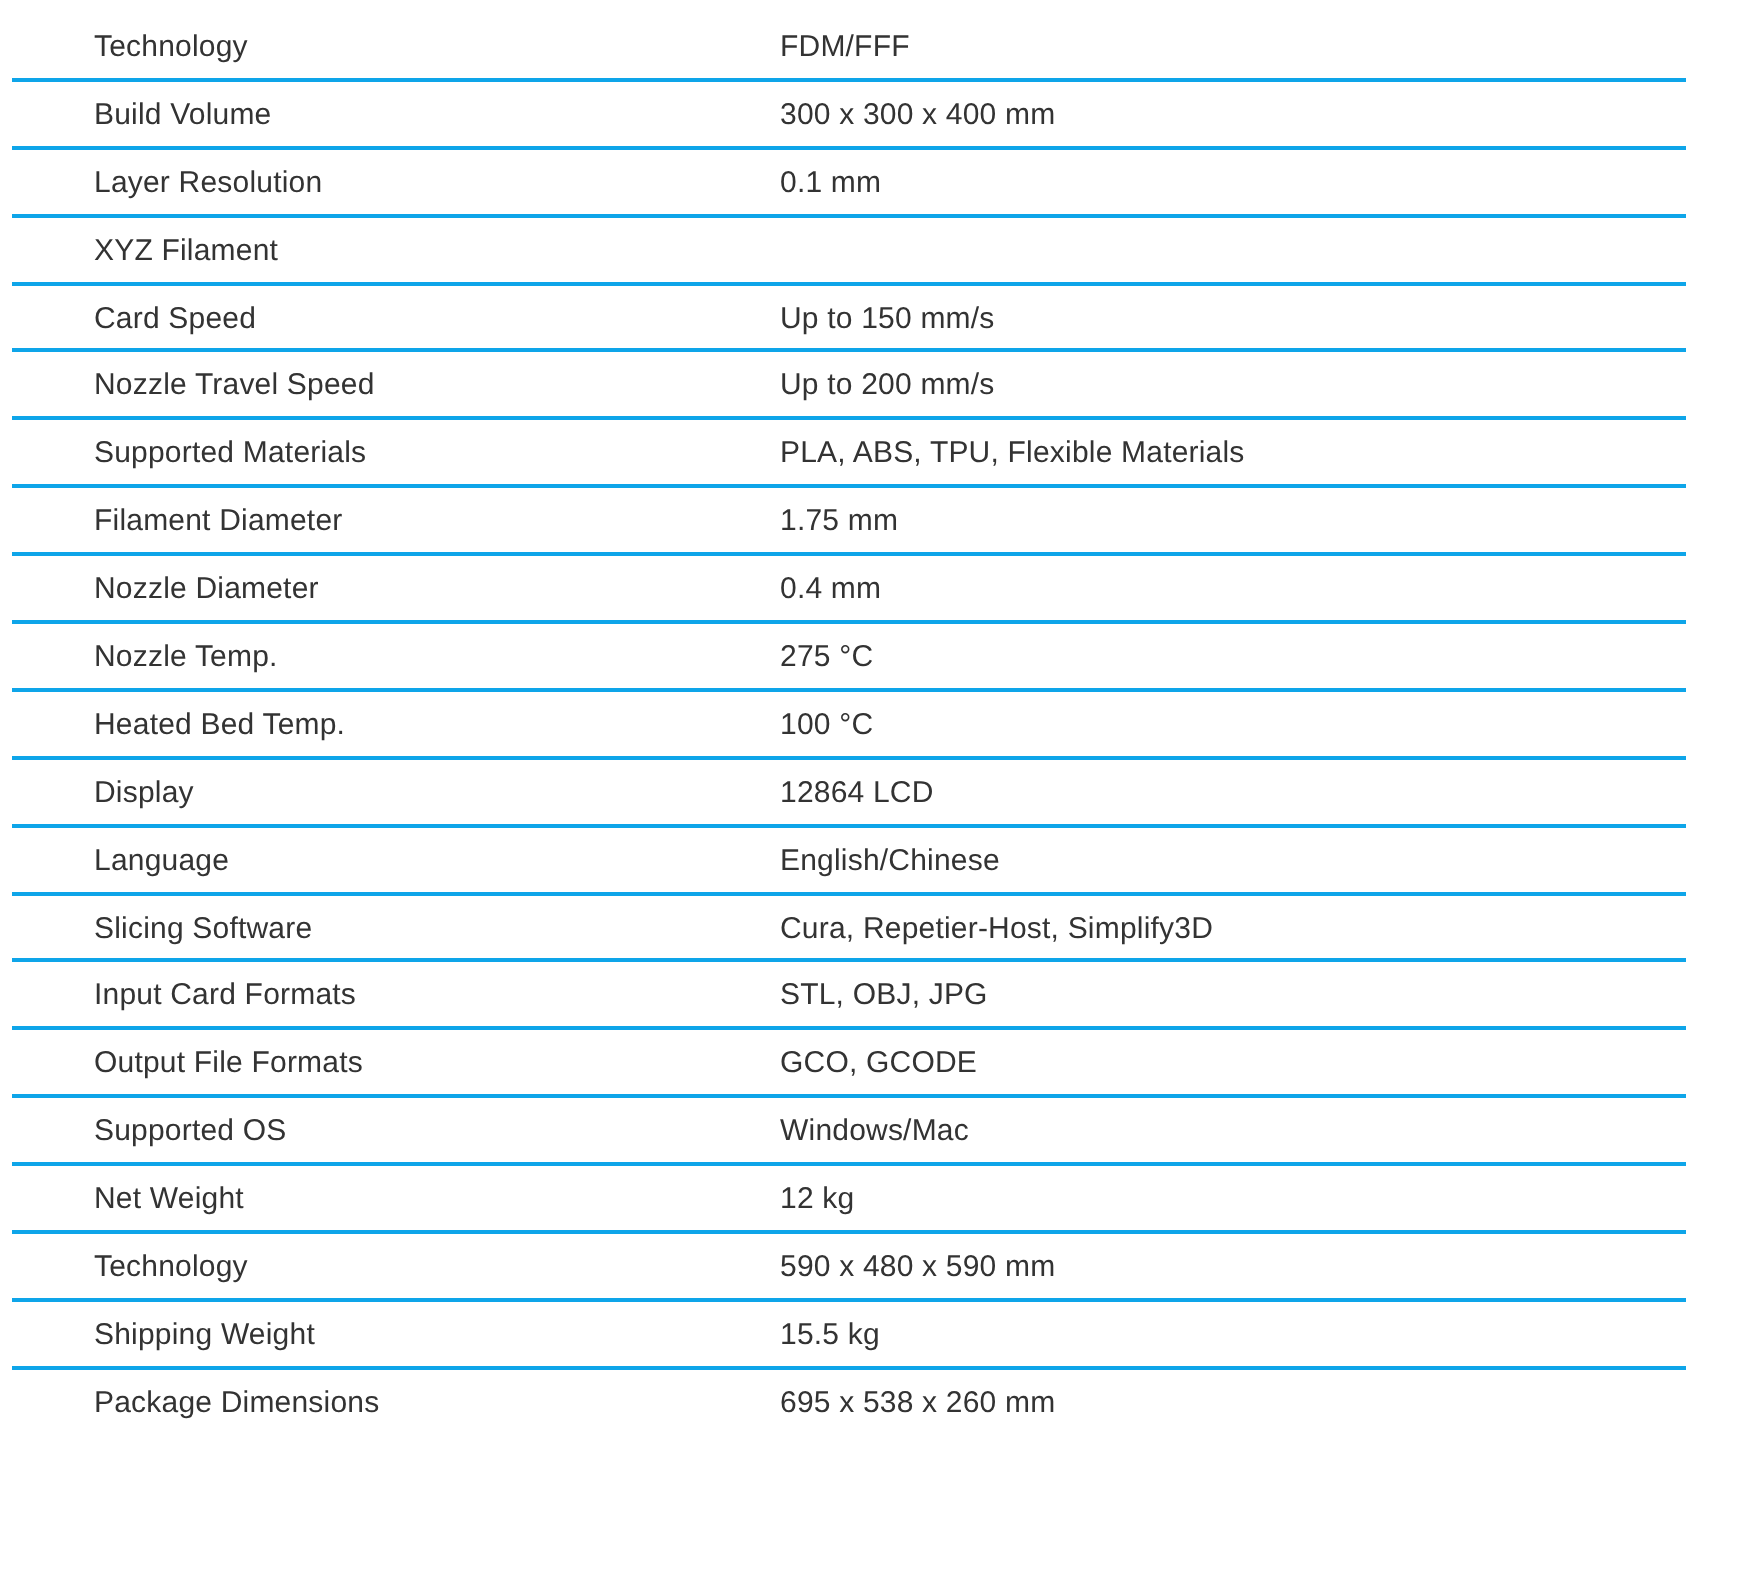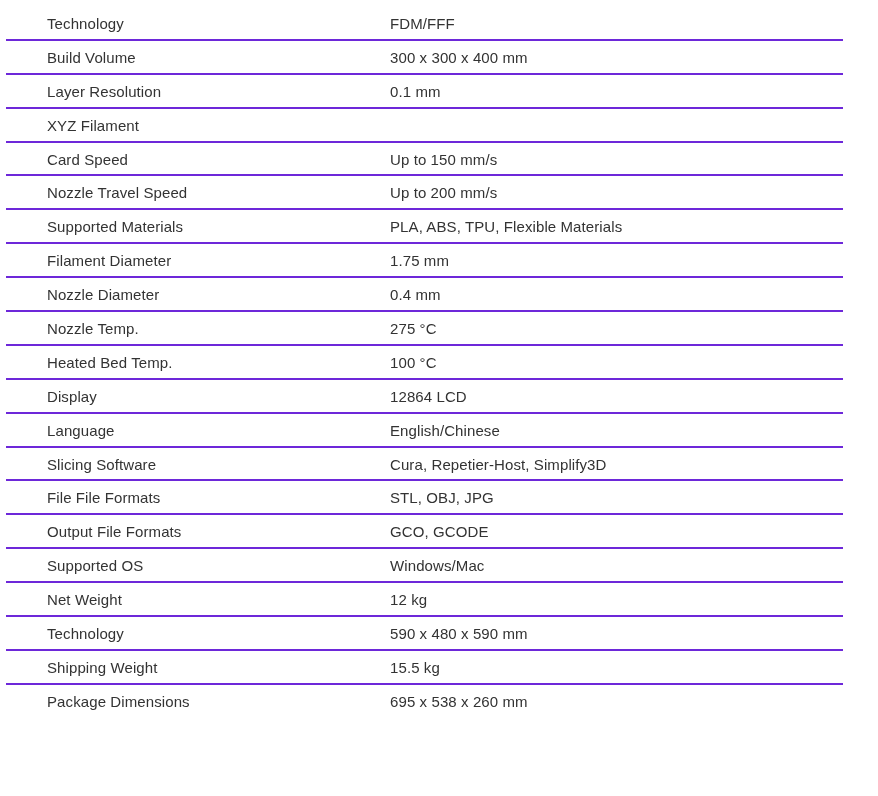--- a/index.html
+++ b/index.html
@@ -17,21 +17,21 @@
     }
     .spec-table {
       position: absolute;
       left: 6px;
       top: 7px;
       width: 837px;
     }
     .spec-row {
       position: relative;
       height: 31.9px;
-      border-bottom: 2px solid #6d28d9;
+      border-bottom: 2px solid #0ea5e9;
     }
     .spec-row.last {
       border-bottom: none;
     }
     .spec-label, .spec-value {
       position: absolute;
       top: 0;
       line-height: 33px;
       font-size: 15px;
       white-space: nowrap;
@@ -97,21 +97,21 @@
   </div>
   <div class="spec-row">
     <span class="spec-label">Language</span>
     <span class="spec-value">English/Chinese</span>
   </div>
   <div class="spec-row">
     <span class="spec-label">Slicing Software</span>
     <span class="spec-value">Cura, Repetier-Host, Simplify3D</span>
   </div>
   <div class="spec-row">
-    <span class="spec-label">File File Formats</span>
+    <span class="spec-label">Input Card Formats</span>
     <span class="spec-value">STL, OBJ, JPG</span>
   </div>
   <div class="spec-row">
     <span class="spec-label">Output File Formats</span>
     <span class="spec-value">GCO, GCODE</span>
   </div>
   <div class="spec-row">
     <span class="spec-label">Supported OS</span>
     <span class="spec-value">Windows/Mac</span>
   </div>

